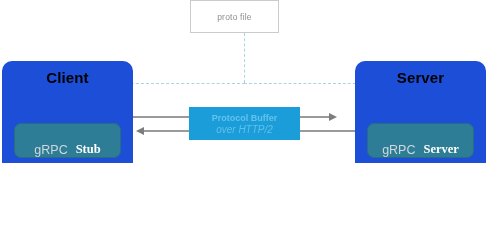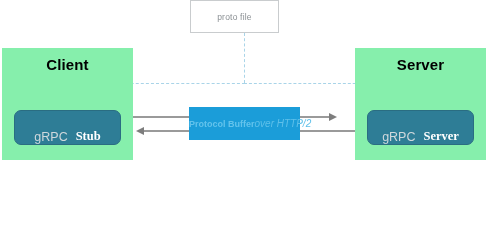--- a/index.html
+++ b/index.html
@@ -35,25 +35,25 @@
   .proto-label {
     font-size: 8.5px;
     color: #8a8f93;
     letter-spacing: 0.2px;
     white-space: nowrap;
   }
 
   
   .panel {
     position: absolute;
-    top: 48px;
+    top: 61px;
     width: 131px;
     height: 112px;
-    background: #86efac;
-    border-radius: 0;
+    background: #1d4ed8;
+    border-radius: 10px;
     box-sizing: border-box;
   }
   .panel-client { left: 2px; }
   .panel-server { left: 355px; }
 
   .panel-title {
     position: absolute;
     top: 8px;
     left: 0;
     width: 100%;
@@ -95,23 +95,23 @@
 
   
   .pb-block {
     position: absolute;
     left: 189px;
     top: 107px;
     width: 111px;
     height: 33px;
     background: #1b9dd9;
     display: flex;
-    flex-direction: row;
+    flex-direction: column;
     align-items: center;
-    justify-content: space-between;
+    justify-content: center;
     box-sizing: border-box;
   }
   .pb-line1 {
     font-size: 9px;
     font-weight: bold;
     color: #63c3ec;
     line-height: 12px;
     white-space: nowrap;
   }
   .pb-line2 {

